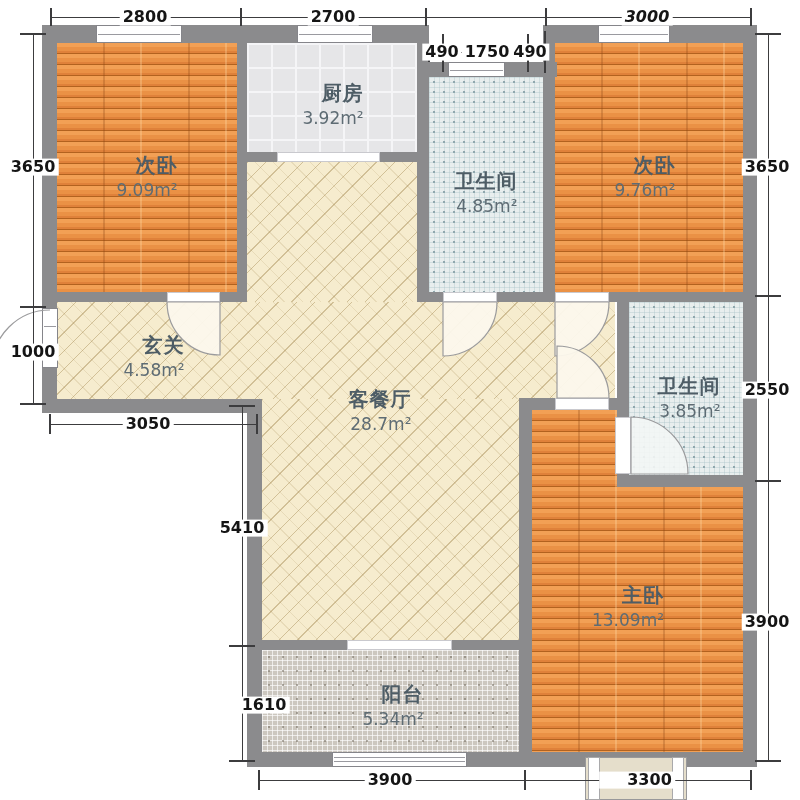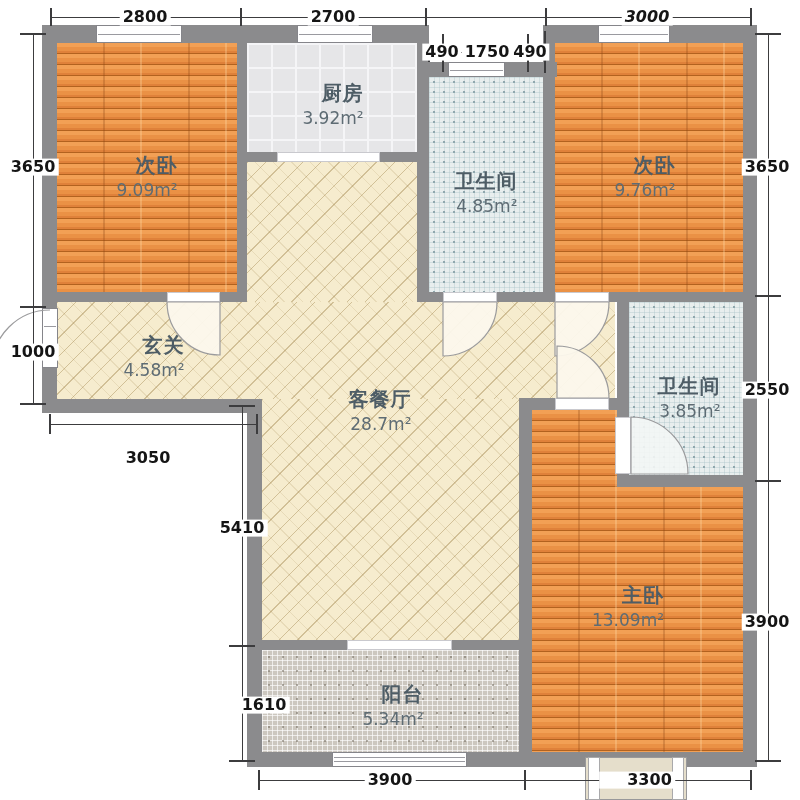--- a/index.html
+++ b/index.html
@@ -158,21 +158,21 @@
   <div class="tkv" style="left:750px;top:770px;height:20px;"></div>
 
   <span class="dim" style="left:145px;top:17px;">2800</span>
   <span class="dim" style="left:333px;top:17px;">2700</span>
   <span class="dim" style="left:647px;top:17px;font-style:italic;">3000</span>
   <span class="dim" style="left:442px;top:52px;">490</span>
   <span class="dim" style="left:487px;top:52px;">1750</span>
   <span class="dim" style="left:530px;top:52px;">490</span>
   <span class="dim" style="left:33px;top:167px;">3650</span>
   <span class="dim" style="left:33px;top:352px;">1000</span>
-  <span class="dim" style="left:148px;top:424px;margin-top:34px;">3050</span>
+  <span class="dim" style="left:148px;top:424px;">3050</span>
   <span class="dim" style="left:242px;top:528px;">5410</span>
   <span class="dim" style="left:242px;top:705px;margin-left:22px;">1610</span>
   <span class="dim" style="left:767px;top:167px;">3650</span>
   <span class="dim" style="left:767px;top:390px;">2550</span>
   <span class="dim" style="left:767px;top:622px;">3900</span>
   <span class="dim" style="left:390px;top:780px;">3900</span>
   <span class="dim" style="left:637px;top:780px;padding-left:28px;">3300</span>
 
   <div class="rlabel" style="left:147px;top:176px;">
     <span class="rname">次卧</span>

